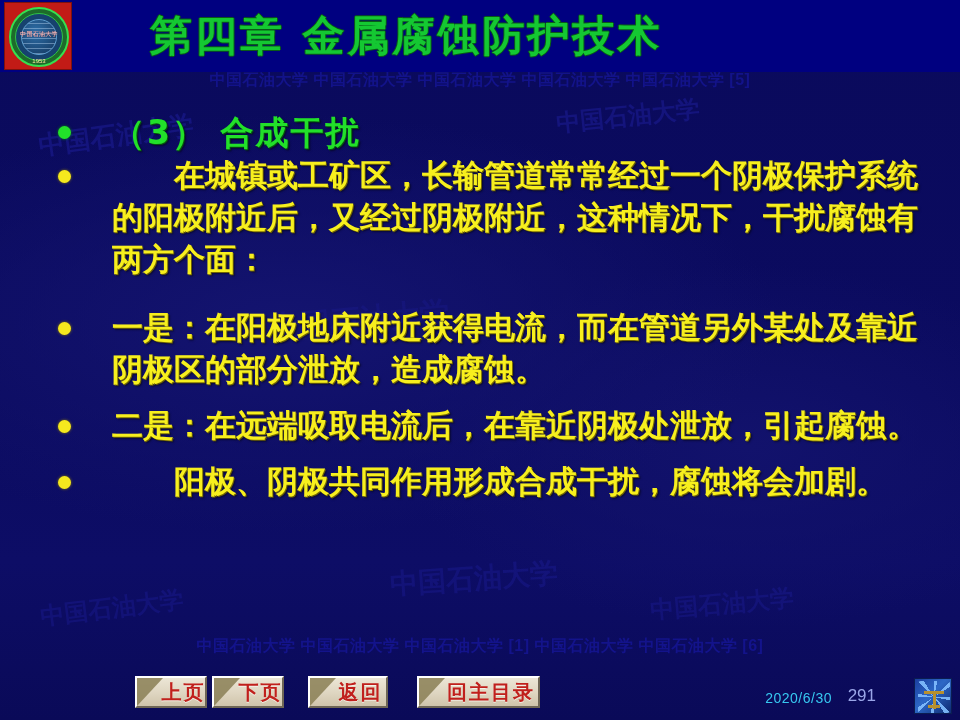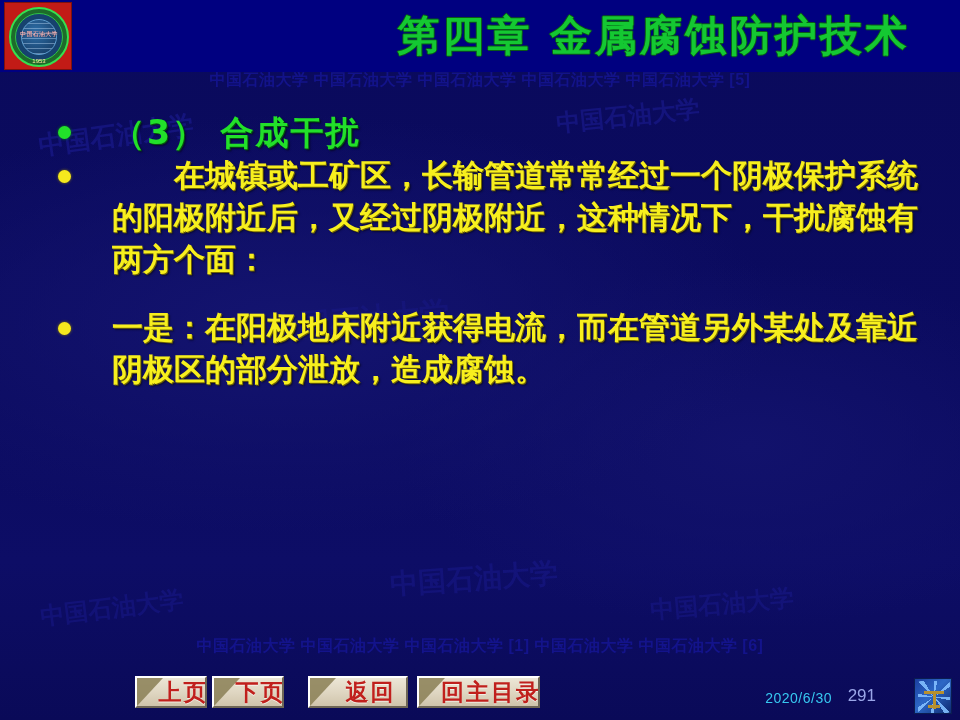--- a/index.html
+++ b/index.html
@@ -43,21 +43,21 @@
   
   #titlebar {
     position:absolute; top:0; left:0;
     width:960px; height:72px;
     background:#000080;
   }
   #title-text {
     position:absolute; top:8px; left:150px;
     width:760px; height:56px;
     line-height:56px;
-    text-align:right;
+    text-align:left;
     color:#14c832;
     font-size:42px; font-weight:bold;
     letter-spacing:3px;
     text-shadow:
        1px 0 0 #0a5a18, -1px 0 0 #0a5a18,
        0 1px 0 #0a5a18, 0 -1px 0 #0a5a18;
     font-family:"DejaVu Sans","Liberation Sans",sans-serif;
     white-space:nowrap;
   }
 
@@ -159,30 +159,30 @@
     border-left:26px solid #8a7f55;
     border-bottom:28px solid transparent;
     opacity:.85;
   }
   .navbtn .lbl {
     position:absolute; top:0; left:0;
     width:100%; height:100%;
     display:flex; align-items:center; justify-content:center;
     padding-left:25px;
     color:#c0201c;
-    font-size:23px; font-weight:bold;
+    font-size:20px; font-weight:bold;
     letter-spacing:2px;
     font-family:Liberation Mono, monospace;
     text-shadow:0 1px 0 rgba(255,255,255,.6);
     white-space:nowrap;
   }
 
   #btn-prev { left:135px;  width:72px;  }
   #btn-next { left:212px;  width:72px;  }
-  #btn-back { left:308px;  width:100px;  }
+  #btn-back { left:308px;  width:80px;  }
   #btn-home { left:417px;  width:123px; }
 
   #footer-date {
     position:absolute; right:128px; bottom:14px;
     color:#37c8f0; font-size:14px;
     font-family:"Liberation Sans",sans-serif;
     letter-spacing:.5px;
   }
   #footer-page {
     position:absolute; right:84px; bottom:14px;
@@ -255,21 +255,29 @@
     <div class="bullet-row" style="">
       <span class="dot yellow" style="top:16px;"></span>
       <div class="btext">　　在城镇或工矿区，长输管道常常经过一个阴极保护系统的阳极附近后，又经过阴极附近，这种情况下，干扰腐蚀有两方个面：</div>
     </div>
 
     <div class="bullet-row" style="margin-top:26px;">
       <span class="dot yellow" style="top:16px;"></span>
       <div class="btext">一是：在阳极地床附近获得电流，而在管道另外某处及靠近阴极区的部分泄放，造成腐蚀。</div>
     </div>
 
-
+    <div class="bullet-row" style="margin-top:14px;">
+      <span class="dot yellow" style="top:16px;"></span>
+      <div class="btext">二是：在远端吸取电流后，在靠近阴极处泄放，引起腐蚀。</div>
+    </div>
+
+    <div class="bullet-row" style="margin-top:14px;">
+      <span class="dot yellow" style="top:16px;"></span>
+      <div class="btext">　　阳极、阴极共同作用形成合成干扰，腐蚀将会加剧。</div>
+    </div>
 
   </div>
 
   <div id="navbar">
 
     <div class="navbtn" id="btn-prev">
       <span class="wedge"></span>
       <span class="lbl">上页</span>
     </div>
 

